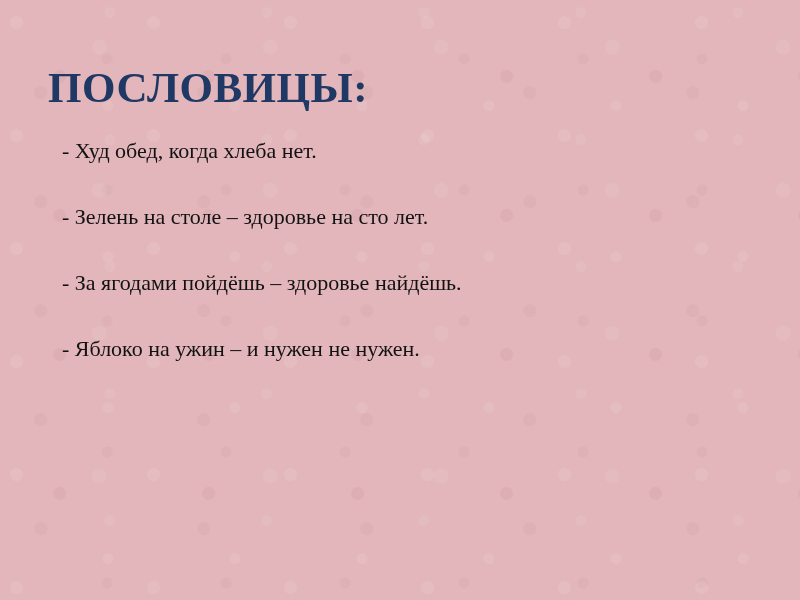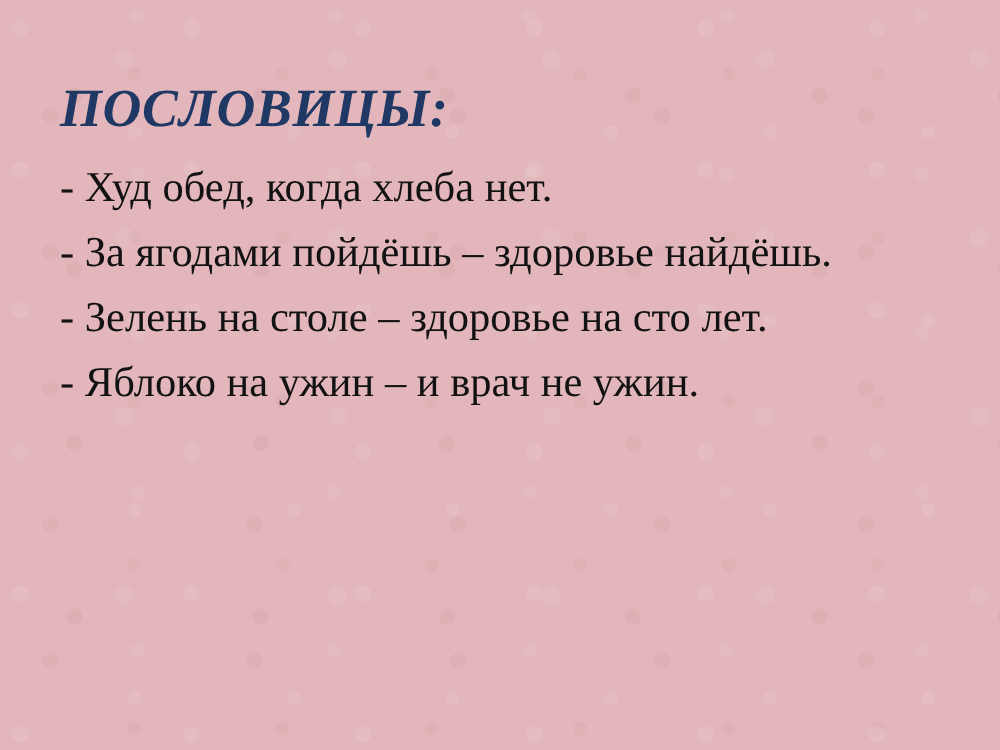--- a/index.html
+++ b/index.html
@@ -28,35 +28,34 @@
     position: absolute;
     left: 48px;
     top: 64px;
     width: 668px;
   }
   .title {
     margin: 0 0 14px 0;
     font-size: 43px;
     line-height: 1.1;
     font-weight: bold;
-    font-style: italic;
     color: var(--title, #1f3864);
     letter-spacing: 0.5px;
   }
   .proverb {
-    margin: 0;
-    font-size: 34px;
+    margin: 14px;
+    font-size: 22px;
     line-height: 52px;
     color: var(--body, #121212);
   }
 </style>
 </head>
 <body>
 
 <div class="slide" style="--bg: #e2b6ba; --title: #1f3864; --body: #121212;">
   <div class="content">
     <h1 class="title">ПОСЛОВИЦЫ:</h1>
     <p class="proverb">- Худ обед, когда хлеба нет.</p>
+    <p class="proverb">- Зелень на столе – здоровье на сто лет.</p>
     <p class="proverb">- За ягодами пойдёшь – здоровье найдёшь.</p>
-    <p class="proverb">- Зелень на столе – здоровье на сто лет.</p>
-    <p class="proverb">- Яблоко на ужин – и врач не ужин.</p>
+    <p class="proverb">- Яблоко на ужин – и нужен не нужен.</p>
   </div>
 </div>
 
 </body></html>

